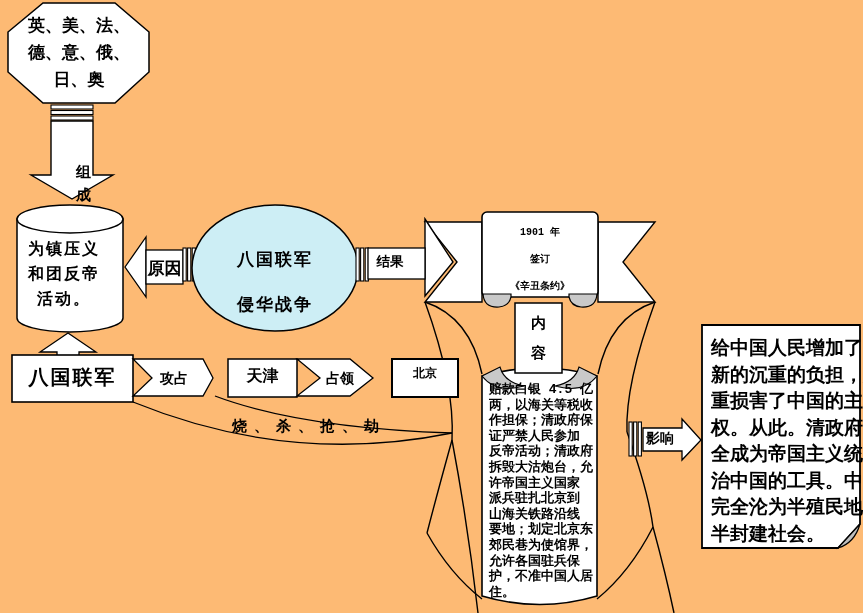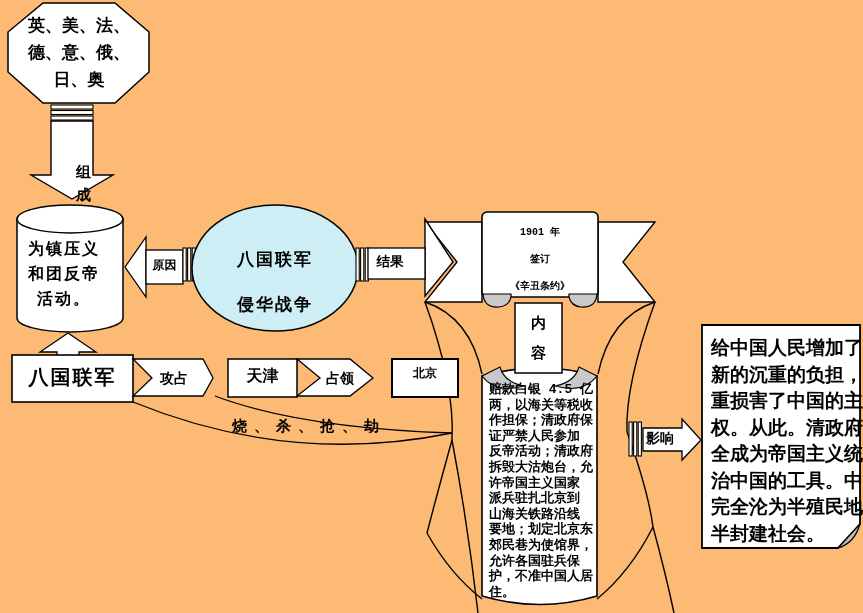--- a/index.html
+++ b/index.html
@@ -104,21 +104,21 @@
 <div class="t tc" style="left:4px;top:13px;width:150px;font-size:17px;line-height:27px;">英、美、法、
 德、意、俄、
 日、奥</div>
 
 <div class="t" style="left:76px;top:128px;font-size:15px;line-height:23px;width:16px;white-space:normal;word-break:break-all;margin-top:34px;">组成</div>
 
 <div class="t" style="left:28px;top:238px;font-size:16px;line-height:25px;letter-spacing:2px;text-align:center;">为镇压义
 和团反帝
 活动。</div>
 
-<div class="t tc" style="left:146px;top:259px;width:37px;font-size:12px;">原因</div>
+<div class="t tc" style="left:146px;top:259px;width:37px;font-size:17px;">原因</div>
 
 <div class="t tc" style="left:192px;top:238px;width:166px;font-size:17px;line-height:45px;letter-spacing:2px;">八国联军
 侵华战争</div>
 
 <div class="t tc" style="left:368px;top:255px;width:44px;font-size:13.5px;">结果</div>
 
 <div class="t tc" style="left:482px;top:219px;width:116px;font-size:10px;line-height:27px;">1901 年
 签订
 《辛丑条约》</div>
 

